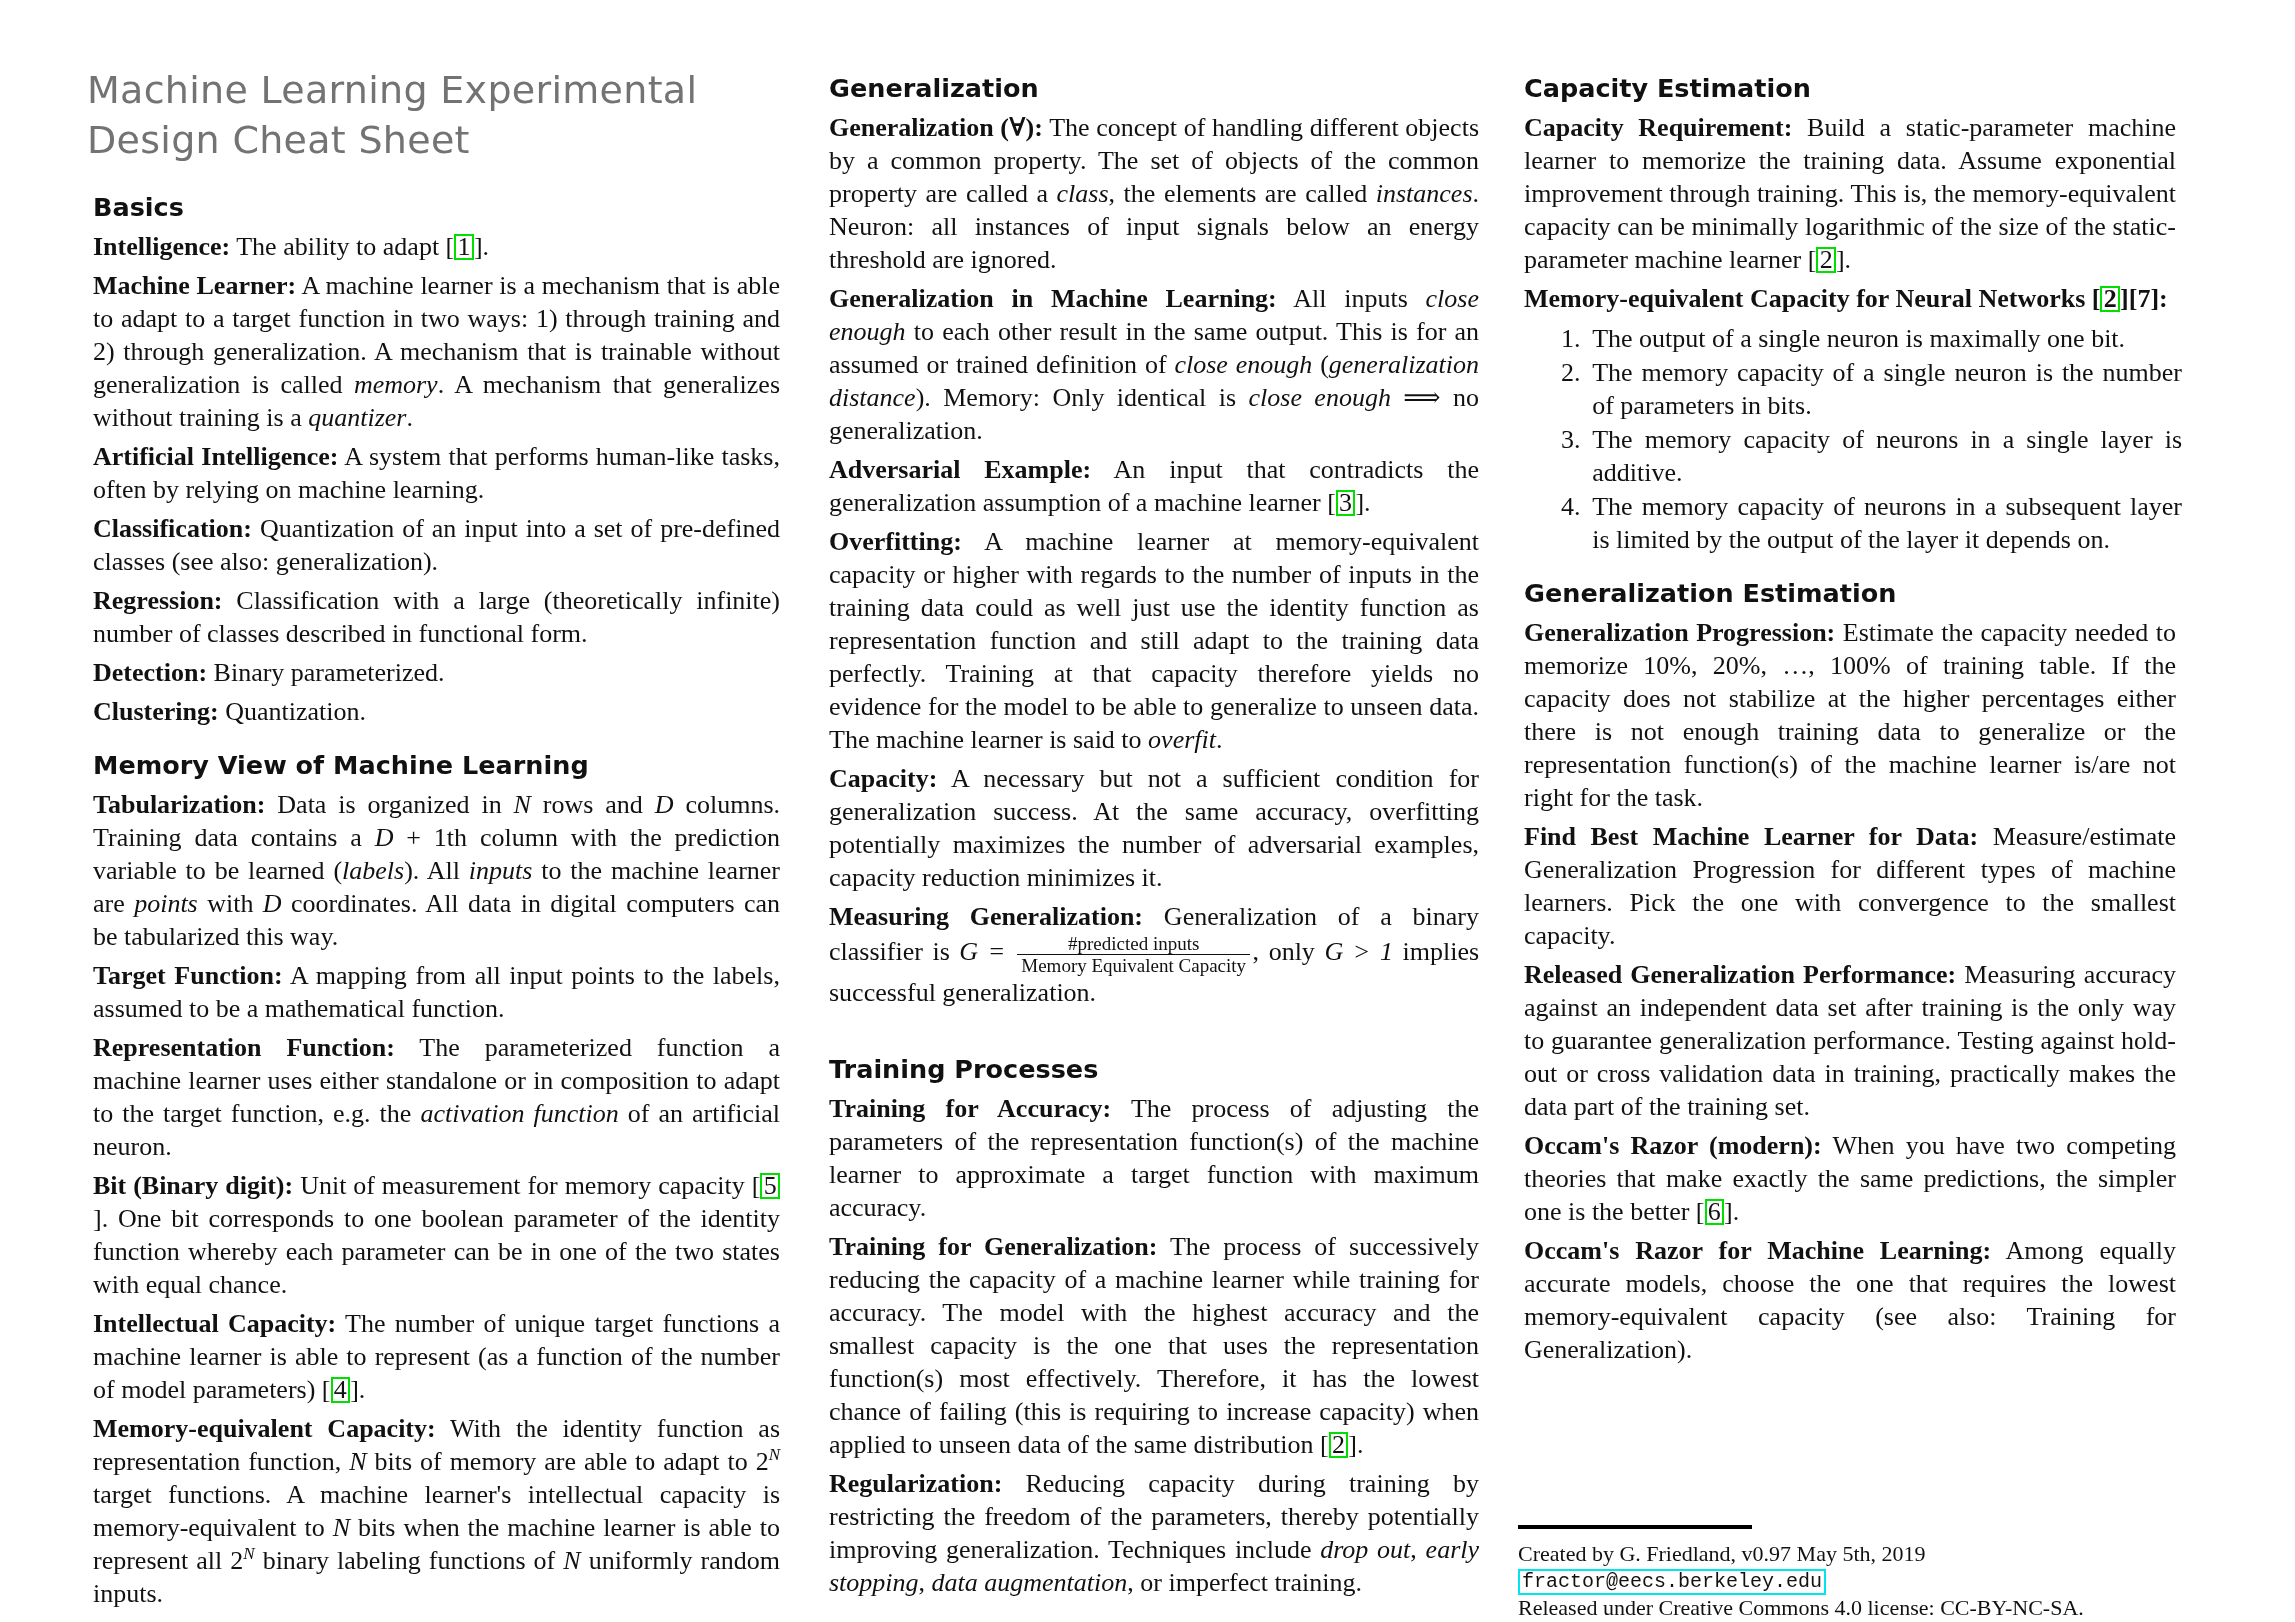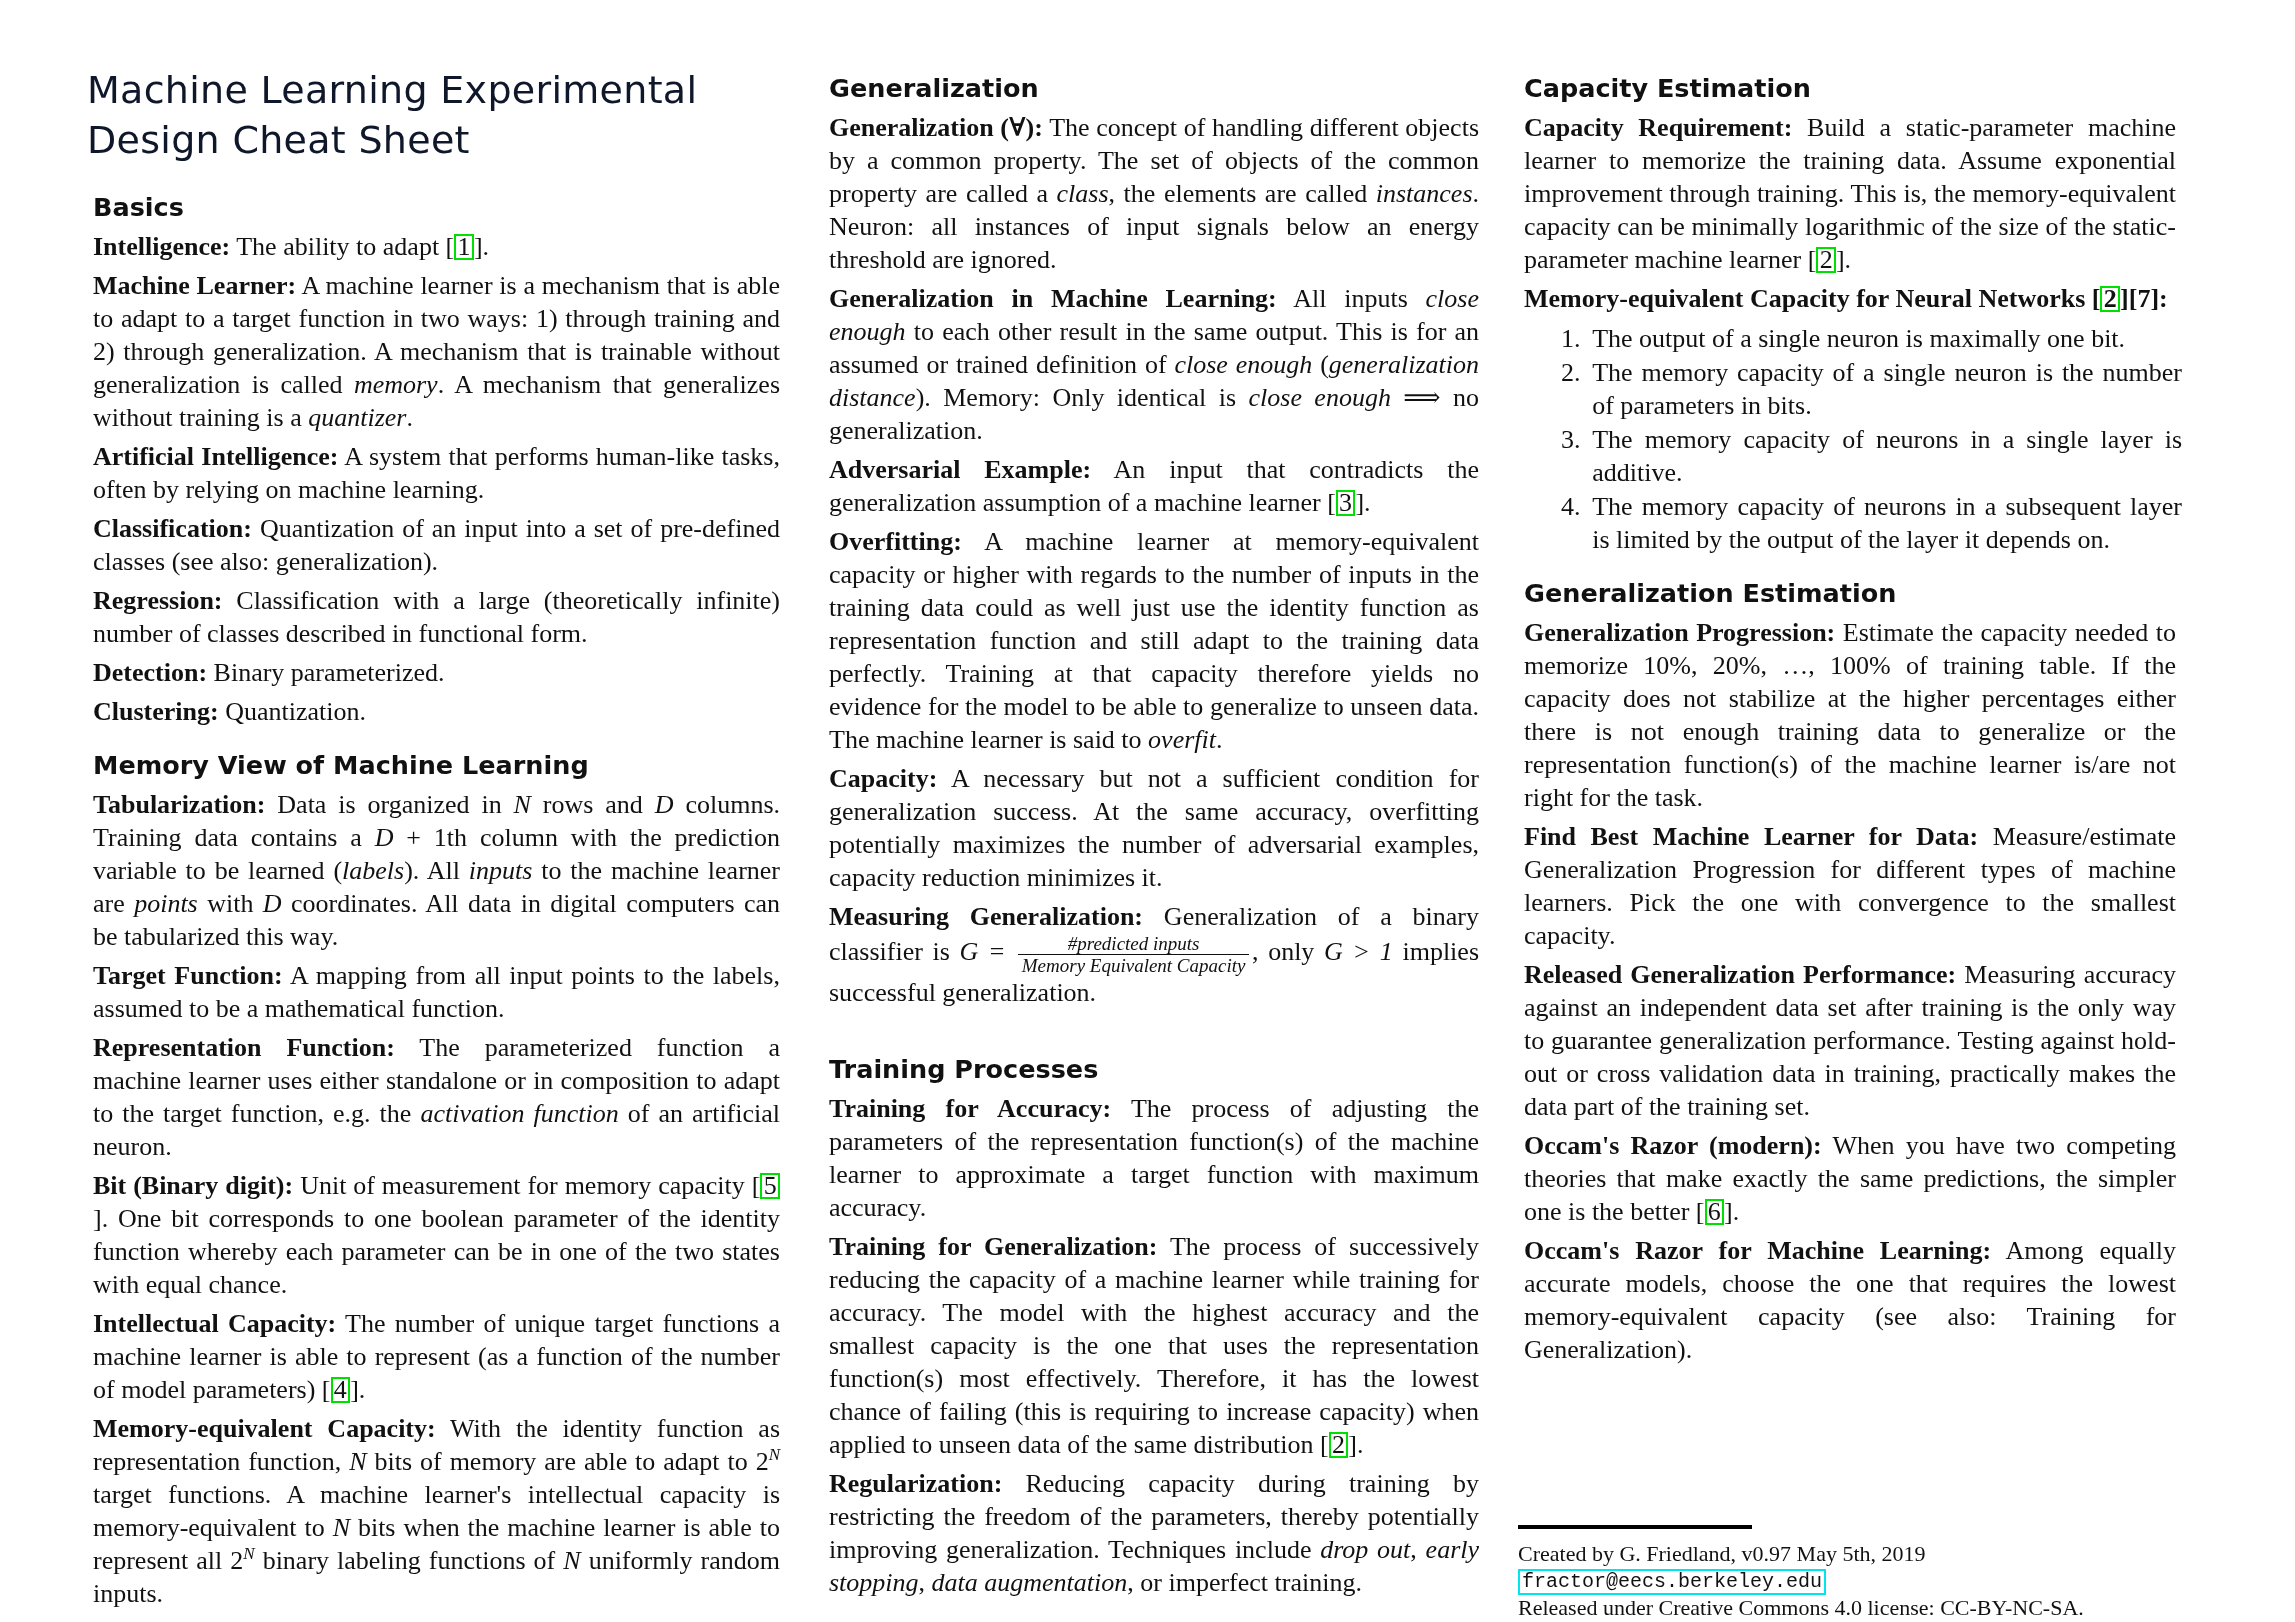--- a/index.html
+++ b/index.html
@@ -1,29 +1,29 @@
 <!DOCTYPE html>
 <html style="font-size:10.5px"><head>
   <meta charset="utf-8">
   <style>
     html, body { margin: 0; padding: 0; background: #ffffff; }
     body { width: 2295px; height: 1623px; position: relative; overflow: hidden; color: #111; }
     .col { position: absolute; top: 0; }
     #col1 { left: 87px; width: 699px; top: 65px; }
     #col2 { left: 823px; width: 662px; top: 65px; }
     #col3 { left: 1518px; width: 664px; top: 65px; }
-    .title { font-family: "DejaVu Sans", "Liberation Sans", sans-serif; font-size: 38px; line-height: 50px; font-weight: 500; letter-spacing: 0.3px; margin: 0 0 25px 0; color: #0f172a; }
+    .title { font-family: "DejaVu Sans", "Liberation Sans", sans-serif; font-size: 38px; line-height: 50px; font-weight: 500; letter-spacing: 0.3px; margin: 0 0 25px 0; color: #737373; }
     .section-heading { font-family: "DejaVu Sans", "Liberation Sans", sans-serif; font-size: 25.5px; font-weight: 600; line-height: 34px; margin: 6px; color: #111; }
     .section { margin-bottom: 19.6px; }
     .entry { font-family: "Liberation Serif", "DejaVu Serif", serif; font-size: 26px; line-height: 33px; text-align: justify; hyphens: auto; margin: 6px; }
     .term { font-weight: bold; }
     .cite { display: inline-block; border: 2px solid #00e000; line-height: 22px; padding: 0 1.3px; color: #111; }
     i, .it { font-style: italic; }
     .math { font-style: italic; }
-    .frac { display: inline-block; vertical-align: middle; text-align: center; font-style: italic; font-size: 19px; line-height: 21px; margin: 0 2.6px; }
+    .frac { display: inline-block; vertical-align: middle; text-align: center; font-size: 19px; line-height: 21px; margin: 0 2.6px; }
     .frac .num { display: block; border-bottom: 1.3px solid #111; padding: 0 3.9px; }
     .frac .den { display: block; padding: 0 3.9px; }
     ol.list { font-family: "Liberation Serif", "DejaVu Serif", serif; font-size: 26px; line-height: 33px; margin: 6.5px 0 0 0; padding-left: 69px; text-align: justify; }
     ol.list li { margin-bottom: 1.3px; padding-left: 5.2px; }
     .spacer { height: 17px; }
     .footer { position: absolute; left: 1518px; top: 1525px; width: 664px; font-family: "Liberation Serif", "DejaVu Serif", serif; font-size: 22px; line-height: 26px; }
     .footer-rule { width: 234px; height: 3.9px; background: #000; margin-bottom: 11.8px; }
     .email { display: inline-block; font-family: "Liberation Mono", "DejaVu Sans Mono", monospace; font-size: 20px; border: 2px solid #00e5ee; padding: 0 2px; line-height: 22px; }
     sup { font-size: 17px; line-height: 0; font-style: italic; }
   </style>

